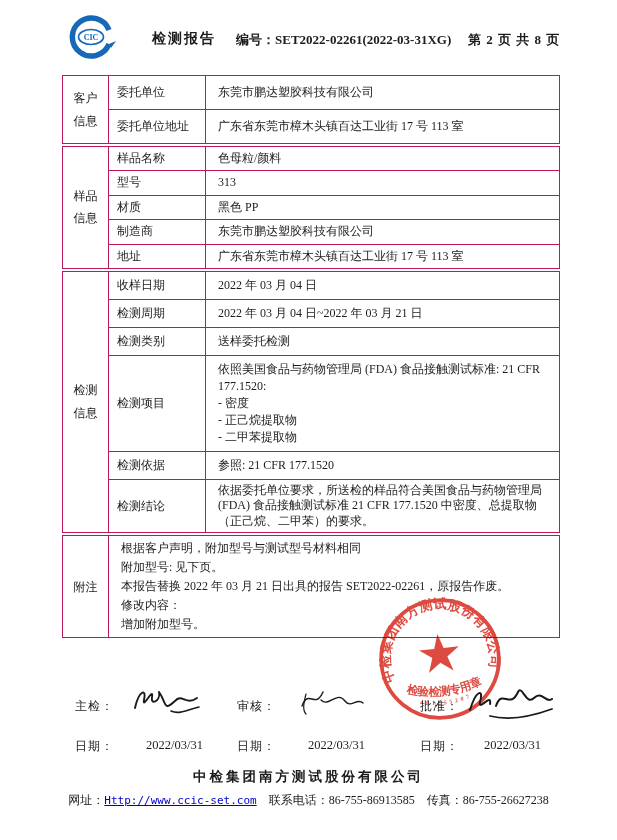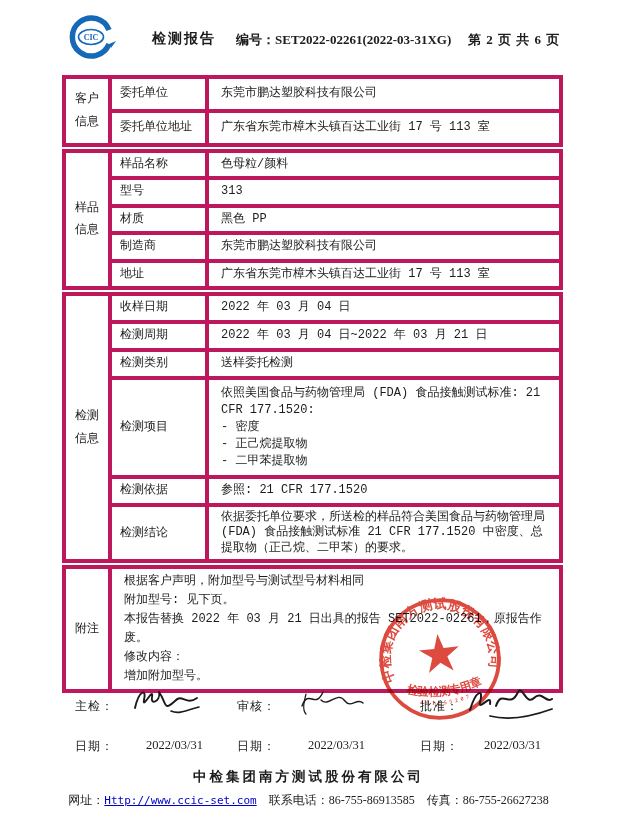--- a/index.html
+++ b/index.html
@@ -14,22 +14,22 @@
   
   .header { position:absolute; left:0; top:0; width:100%; height:70px; }
   .logo { position:absolute; left:62px; top:13px; width:58px; height:48px; }
   .hdr-title { position:absolute; left:152px; top:30px; font-size:14px; font-weight:bold; letter-spacing:2px; }
   .hdr-no { position:absolute; left:236px; top:31px; font-size:13px; font-weight:bold; }
   .hdr-page { position:absolute; left:468px; top:31px; font-size:13px; font-weight:bold; letter-spacing:1px; }
   
   .tablewrap { position:absolute; left:62px; top:75px; width:497px; }
   table { border-collapse:collapse; width:497px; table-layout:fixed; margin-bottom:2px; }
   td {
-    border:4px solid #be185d; font-size:12px; vertical-align:middle;
-    padding:3px 8px; line-height:1.45; word-break:break-word;font-family:Liberation Mono, monospace;
+    border:1px solid #be185d; font-size:12px; vertical-align:middle;
+    padding:3px 8px; line-height:1.45; word-break:break-word;
   }
   col.c-cat { width:46px; } col.c-lbl { width:97px; } col.c-val { width:354px; }
   td.cat { text-align:center; white-space:pre-line; line-height:1.9; }
   td.val { padding-left:12px; white-space:pre-line; }
   tr.h34 td { height:34px; } tr.h33 td { height:22px; } tr.h28 td { height:28px; }
   td.multiline { line-height:17px; padding-top:5px; padding-bottom:5px; }
   td.conclusion { line-height:15.5px; }
   td.notes { line-height:19px; }
   
   .sigzone { position:absolute; left:0; top:0; width:604px; height:840px; pointer-events:none; }
@@ -62,21 +62,21 @@
 
   <div class="header">
     <svg class="logo" viewBox="0 0 48 48">
       <path d="M42,17 A19,19 0 1 0 42,31" fill="none" stroke="#1668b8" stroke-width="5.5"></path>
       <path d="M42,31 l7,-3 l-5,7 z" fill="#1668b8"></path>
       <ellipse class="logo-ellipse" cx="24" cy="24" rx="12.5" ry="7.5"></ellipse>
       <text class="logo-text" x="24" y="27" text-anchor="middle">CIC</text>
     </svg>
     <div class="hdr-title">检测报告</div>
     <div class="hdr-no"><span>编号：</span><span>SET2022-02261(2022-03-31XG)</span></div>
-    <div class="hdr-page">第 2 页 共 6 页</div>
+    <div class="hdr-page">第 2 页 共 8 页</div>
   </div>
 
   <div class="tablewrap">
 
     <table>
       <colgroup>
           <col class="c-cat">
           <col class="c-lbl">
           <col class="c-val">
         </colgroup>

